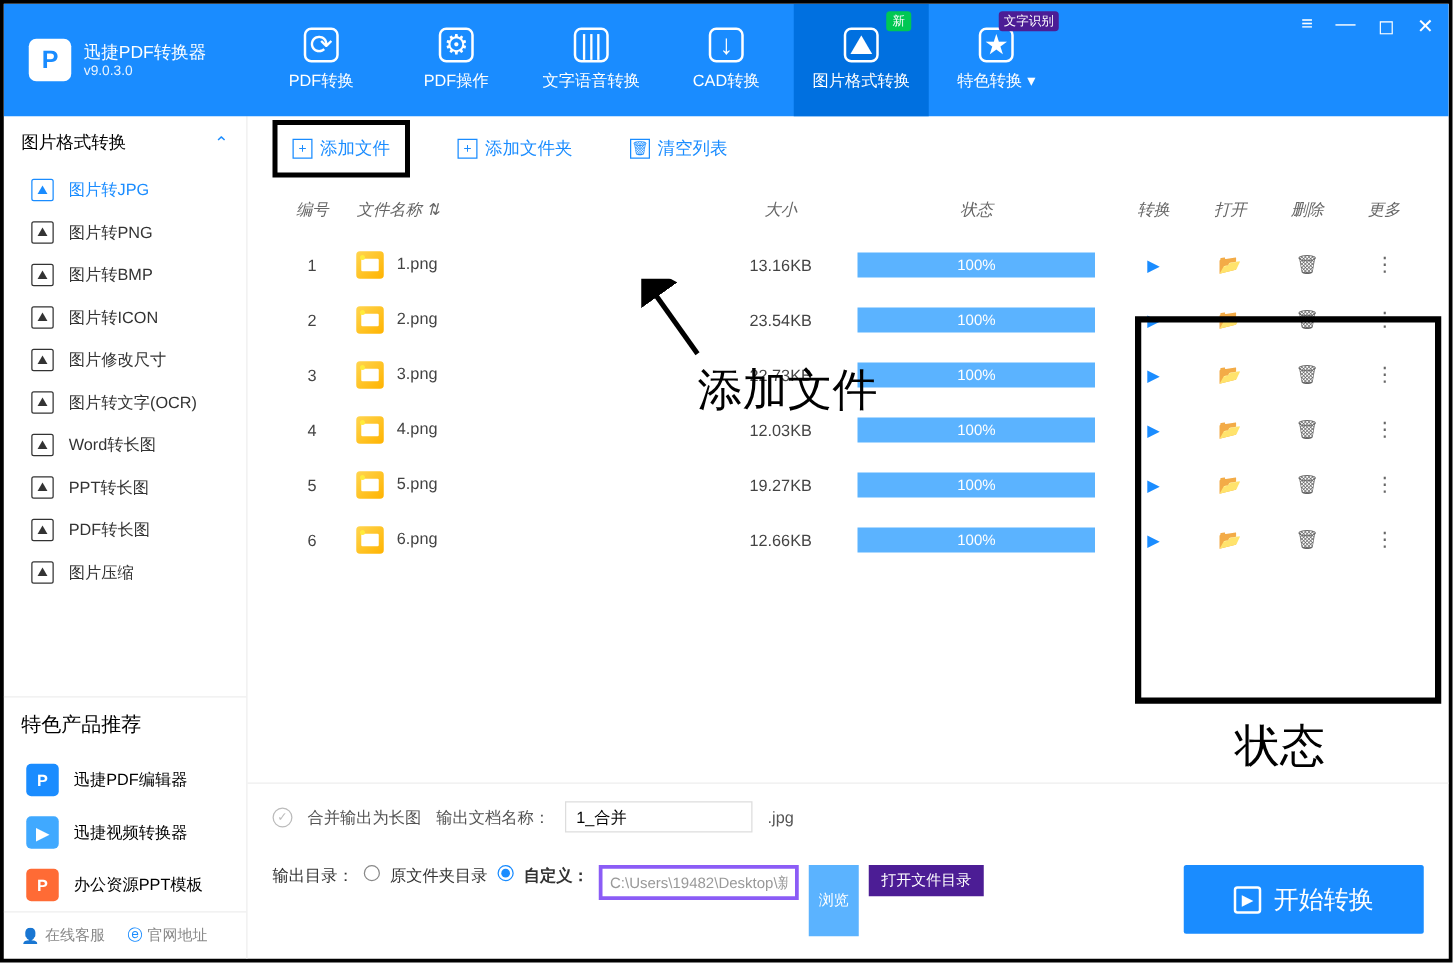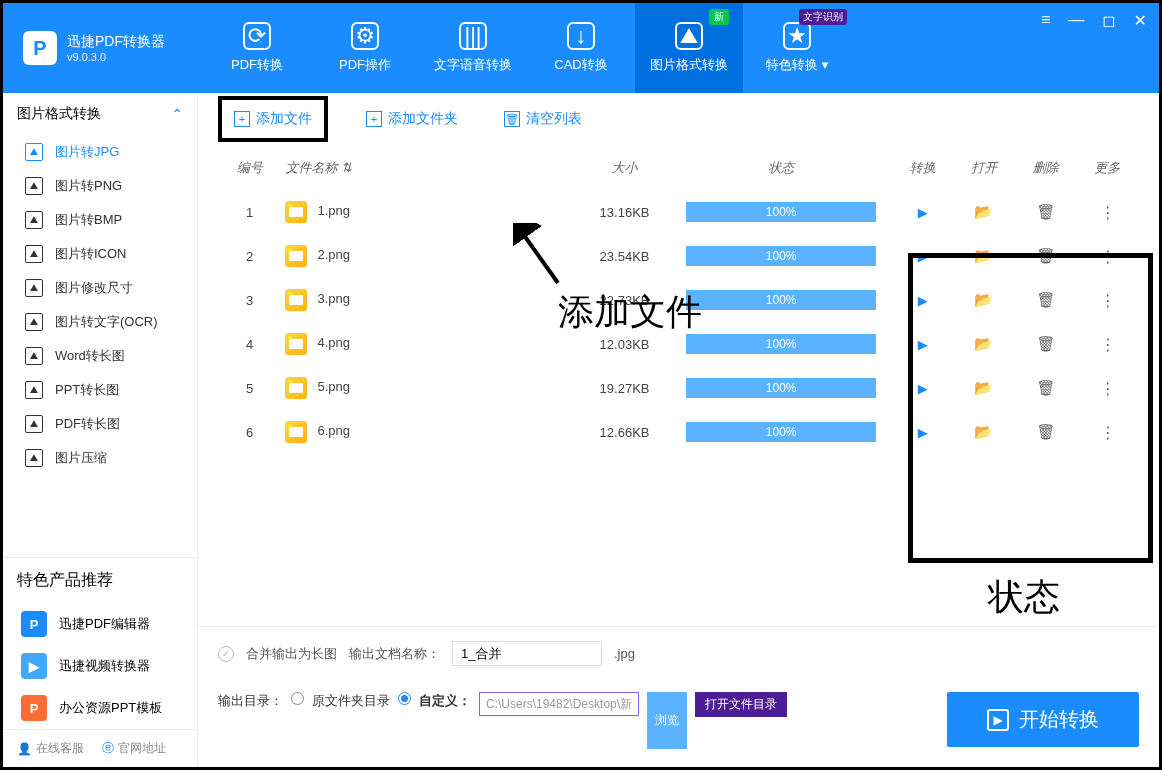--- a/index.html
+++ b/index.html
@@ -70,21 +70,21 @@
 .progress { width: 190px; height: 20px; background: #5bb3ff; display: inline-flex; align-items: center; justify-content: center; color: #fff; font-size: 12px; }
 .play-icon { color: #1a8cff; cursor: pointer; }
 .action-icon { color: #666; cursor: pointer; font-size: 15px; }
 .more-dots { color: #666; cursor: pointer; font-size: 16px; letter-spacing: -1px; }
 
 
 .bottom { border-top: 1px solid #eee; }
 .merge-row { padding: 14px 20px; display: flex; align-items: center; gap: 12px; font-size: 13px; color: #555; }
 .merge-row input[type="text"] { border: 1px solid #ddd; padding: 4px 8px; width: 150px; font-size: 13px; }
 .output-row { padding: 12px 20px 18px; display: flex; align-items: flex-start; gap: 8px; font-size: 13px; color: #333; }
-.output-row input[type="text"] { border: 1px solid #8b5cf6; padding: 4px 6px; width: 160px; font-size: 12px; color: #999; }
+.output-row input[type="text"] { border: 3px solid #8b5cf6; padding: 4px 6px; width: 160px; font-size: 12px; color: #999; }
 .browse-btn { background: #5bb3ff; color: #fff; padding: 20px 8px; font-size: 12px; cursor: pointer; }
 .open-dir-btn { background: #4c1d95; color: #fff; padding: 4px 10px; font-size: 12px; cursor: pointer; }
 .start-btn { margin-left: auto; background: #1a8cff; color: #fff; padding: 14px 40px; font-size: 20px; display: flex; align-items: center; gap: 10px; cursor: pointer; border-radius: 2px; }
 .start-btn .picon { width: 22px; height: 22px; border: 2px solid #fff; border-radius: 3px; display: flex; align-items: center; justify-content: center; font-size: 12px; }
 .radio { width: 13px; height: 13px; border: 1.5px solid #888; border-radius: 50%; display: inline-flex; align-items: center; justify-content: center; }
 .radio.checked { border-color: #1a8cff; }
 .radio.checked::after { content: ""; width: 7px; height: 7px; background: #1a8cff; border-radius: 50%; }
 .check-circle { width: 16px; height: 16px; border: 1.5px solid #bbb; border-radius: 50%; display: inline-flex; align-items: center; justify-content: center; color: #bbb; font-size: 10px; }
 </style>
 </head>

